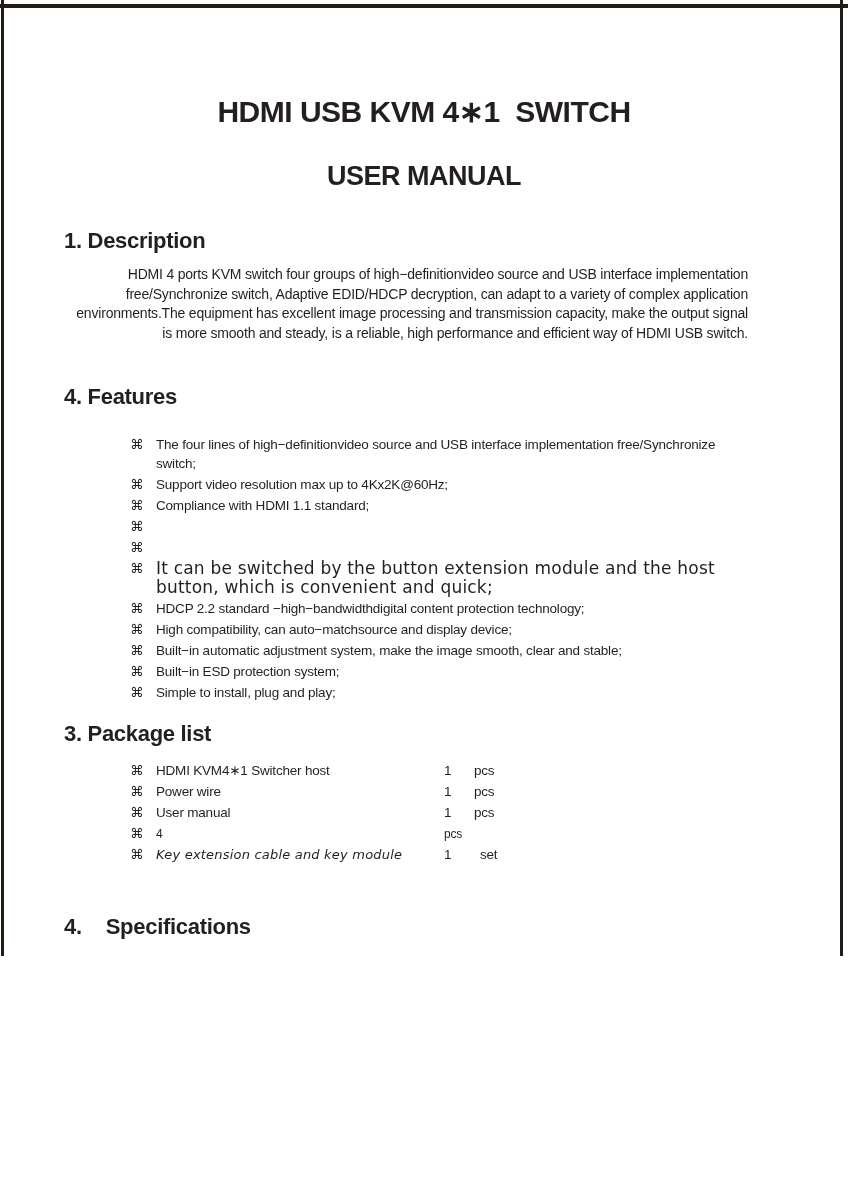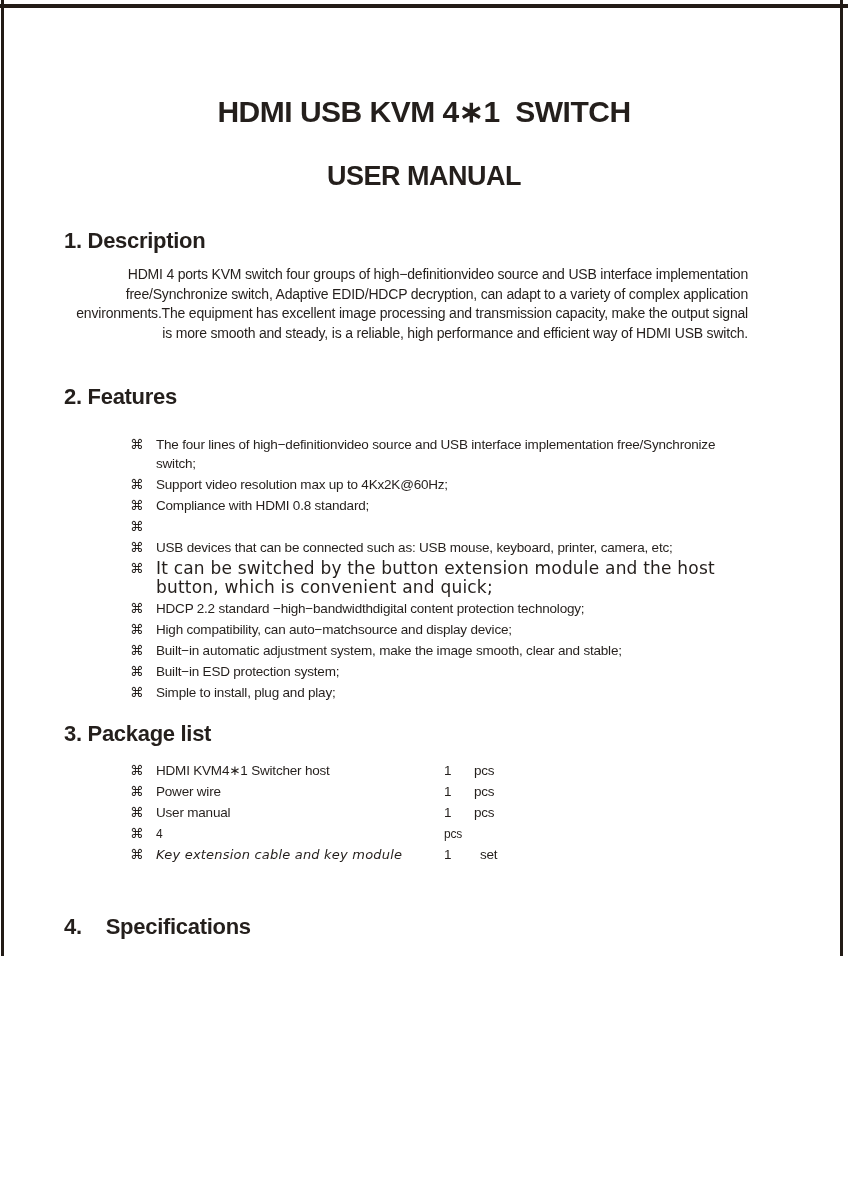--- a/index.html
+++ b/index.html
@@ -121,41 +121,40 @@
   <div class="rule rule-right"></div>
 
   <div class="content">
 
     <div class="doc-title">HDMI USB KVM 4∗1&nbsp; SWITCH</div>
     <div class="doc-subtitle">USER MANUAL</div>
 
     <div class="sec-heading h-description">1. Description</div>
     <div class="desc-body">HDMI 4 ports KVM switch four groups of high−definitionvideo source and USB interface implementation free/Synchronize switch, Adaptive EDID/HDCP decryption, can adapt to a variety of complex application environments.The equipment has excellent image processing and transmission capacity, make the output signal is more smooth and steady, is a reliable, high performance and efficient way of HDMI USB switch.</div>
 
-    <div class="sec-heading h-features">2. Features</div>
+    <div class="sec-heading h-features">4. Features</div>
 
     <div class="features-list">
       <div class="feature-item">
         <span class="bullet">⌘</span>
         <span class="feature-text">The four lines of high−definitionvideo source and USB interface implementation free/Synchronize switch;</span>
       </div>
       <div class="feature-item">
         <span class="bullet">⌘</span>
         <span class="feature-text">Support video resolution max up to 4Kx2K@60Hz;</span>
       </div>
       <div class="feature-item">
         <span class="bullet">⌘</span>
-        <span class="feature-text">Compliance with HDMI 0.8 standard;</span>
-      </div>
-      <div class="feature-item">
-        <span class="bullet">⌘</span>
-      </div>
-      <div class="feature-item">
-        <span class="bullet">⌘</span>
-        <span class="feature-text">USB devices that can be connected such as: USB mouse, keyboard, printer, camera, etc;</span>
+        <span class="feature-text">Compliance with HDMI 1.1 standard;</span>
+      </div>
+      <div class="feature-item">
+        <span class="bullet">⌘</span>
+      </div>
+      <div class="feature-item">
+        <span class="bullet">⌘</span>
       </div>
       <div class="feature-item wide">
         <span class="bullet">⌘</span>
         <span class="feature-text">It can be switched by the button extension module and the host button, which is convenient and quick;</span>
       </div>
       <div class="feature-item">
         <span class="bullet">⌘</span>
         <span class="feature-text">HDCP 2.2 standard −high−bandwidthdigital content protection technology;</span>
       </div>
       <div class="feature-item">

